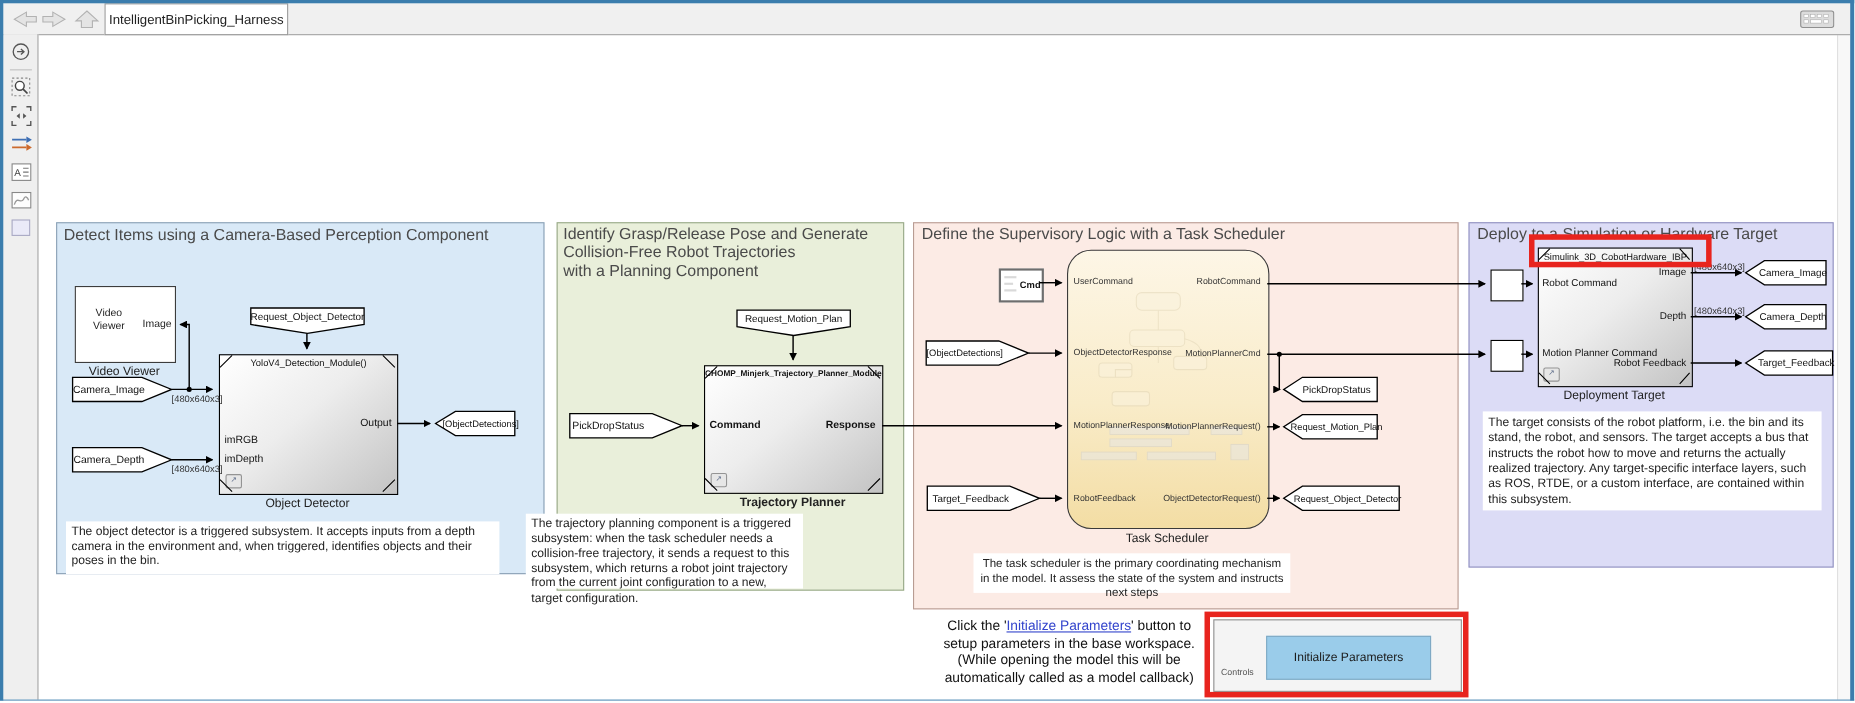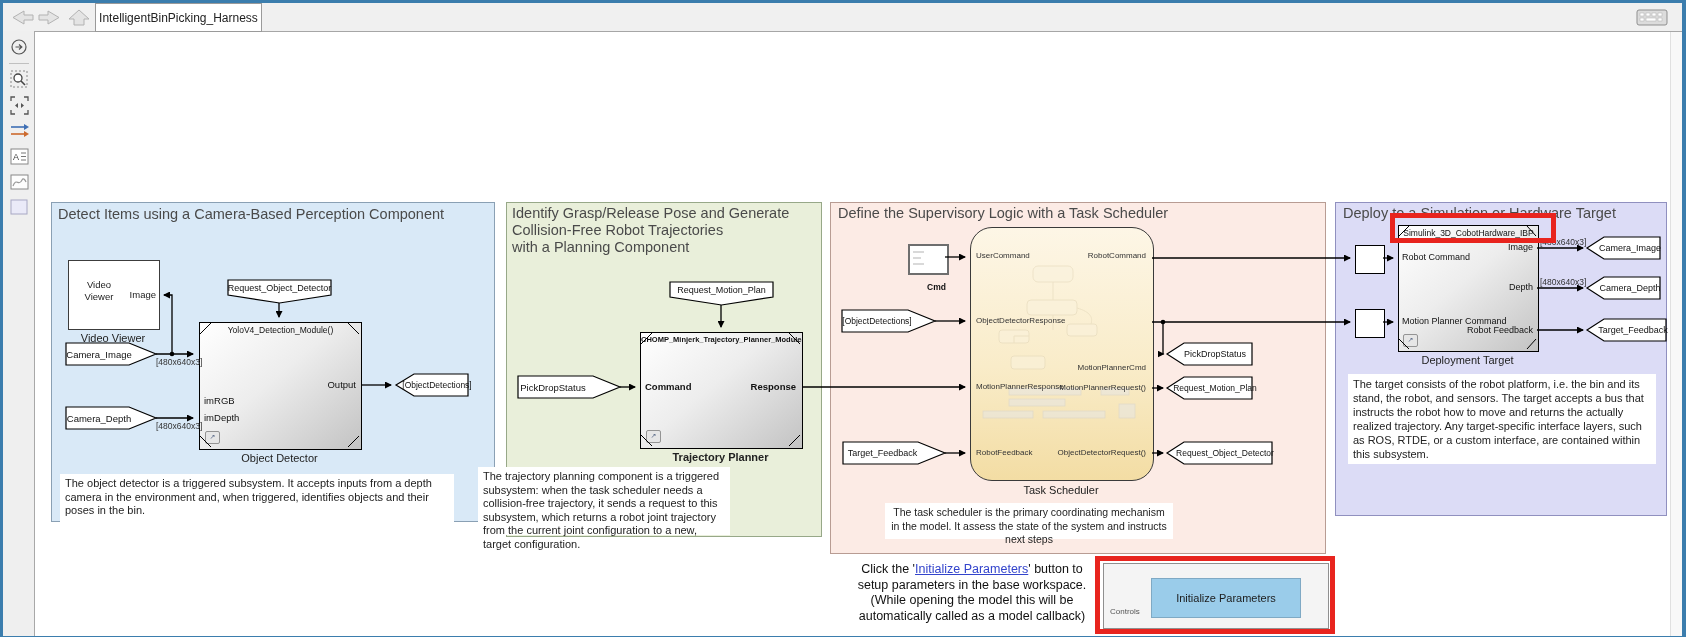--- a/index.html
+++ b/index.html
@@ -175,34 +175,34 @@
         <rect x="148" y="176" width="16" height="14"></rect>
         <rect x="12" y="183" width="50" height="7"></rect>
       </g>
     </svg>
   </div>
   <div class="cport" style="left:976px;top:251px;">UserCommand</div>
   <div class="cport" style="left:976px;top:316px;">ObjectDetectorResponse</div>
   <div class="cport" style="left:976px;top:382px;">MotionPlannerResponse</div>
   <div class="cport" style="left:976px;top:448px;">RobotFeedback</div>
   <div class="cport" style="left:1046px;top:251px;width:100px;text-align:right;">RobotCommand</div>
-  <div class="cport" style="left:1066px;top:317px;width:80px;text-align:right;margin-top:46px;">MotionPlannerCmd</div>
+  <div class="cport" style="left:1066px;top:317px;width:80px;text-align:right;">MotionPlannerCmd</div>
   <div class="cport" style="left:1056px;top:383px;width:90px;text-align:right;">MotionPlannerRequest()</div>
   <div class="cport" style="left:1050px;top:448px;width:96px;text-align:right;">ObjectDetectorRequest()</div>
   <div class="lbl" style="left:970px;top:484px;width:182px;">Task Scheduler</div>
 
   <div class="plainblk" style="left:908px;top:244px;width:37px;height:27px;border-color:#6e6e6e;border-width:2px;">
     <svg width="16" height="23" style="position:absolute;left:1px;top:1px;opacity:0.5;">
       <g stroke="#b5b5b5" stroke-width="2">
           <line x1="2" y1="5" x2="13" y2="5"></line>
           <line x1="2" y1="11" x2="10" y2="11"></line>
           <line x1="2" y1="17" x2="13" y2="17"></line>
         </g>
     </svg>
-    <div style="position:absolute;right:1px;top:8px;font-size:8.5px;font-weight:bold;color:#111;margin-top:28px;">Cmd</div>
+    <div style="position:absolute;right:1px;top:8px;font-size:8.5px;font-weight:bold;color:#111;">Cmd</div>
   </div>
 
   <div class="tag-lbl" style="left:844px;top:310px;width:66px;height:22px;font-size:8.5px;">[ObjectDetections]</div>
   <div class="tag-lbl" style="left:845px;top:442px;width:75px;height:22px;font-size:9px;">Target_Feedback</div>
   <div class="tag-lbl" style="left:1180px;top:343px;width:70px;height:22px;font-size:9px;">PickDropStatus</div>
   <div class="tag-lbl" style="left:1180px;top:377px;width:70px;height:22px;font-size:8.5px;">Request_Motion_Plan</div>
   <div class="tag-lbl" style="left:1180px;top:442px;width:90px;height:22px;font-size:8.5px;">Request_Object_Detector</div>
 
   <div class="desc" style="left:885px;top:503px;width:278px;height:30px;font-size:10.5px;text-align:center;">The task scheduler is the primary coordinating mechanism in the model. It assess the state of the system and instructs next steps</div>
 

